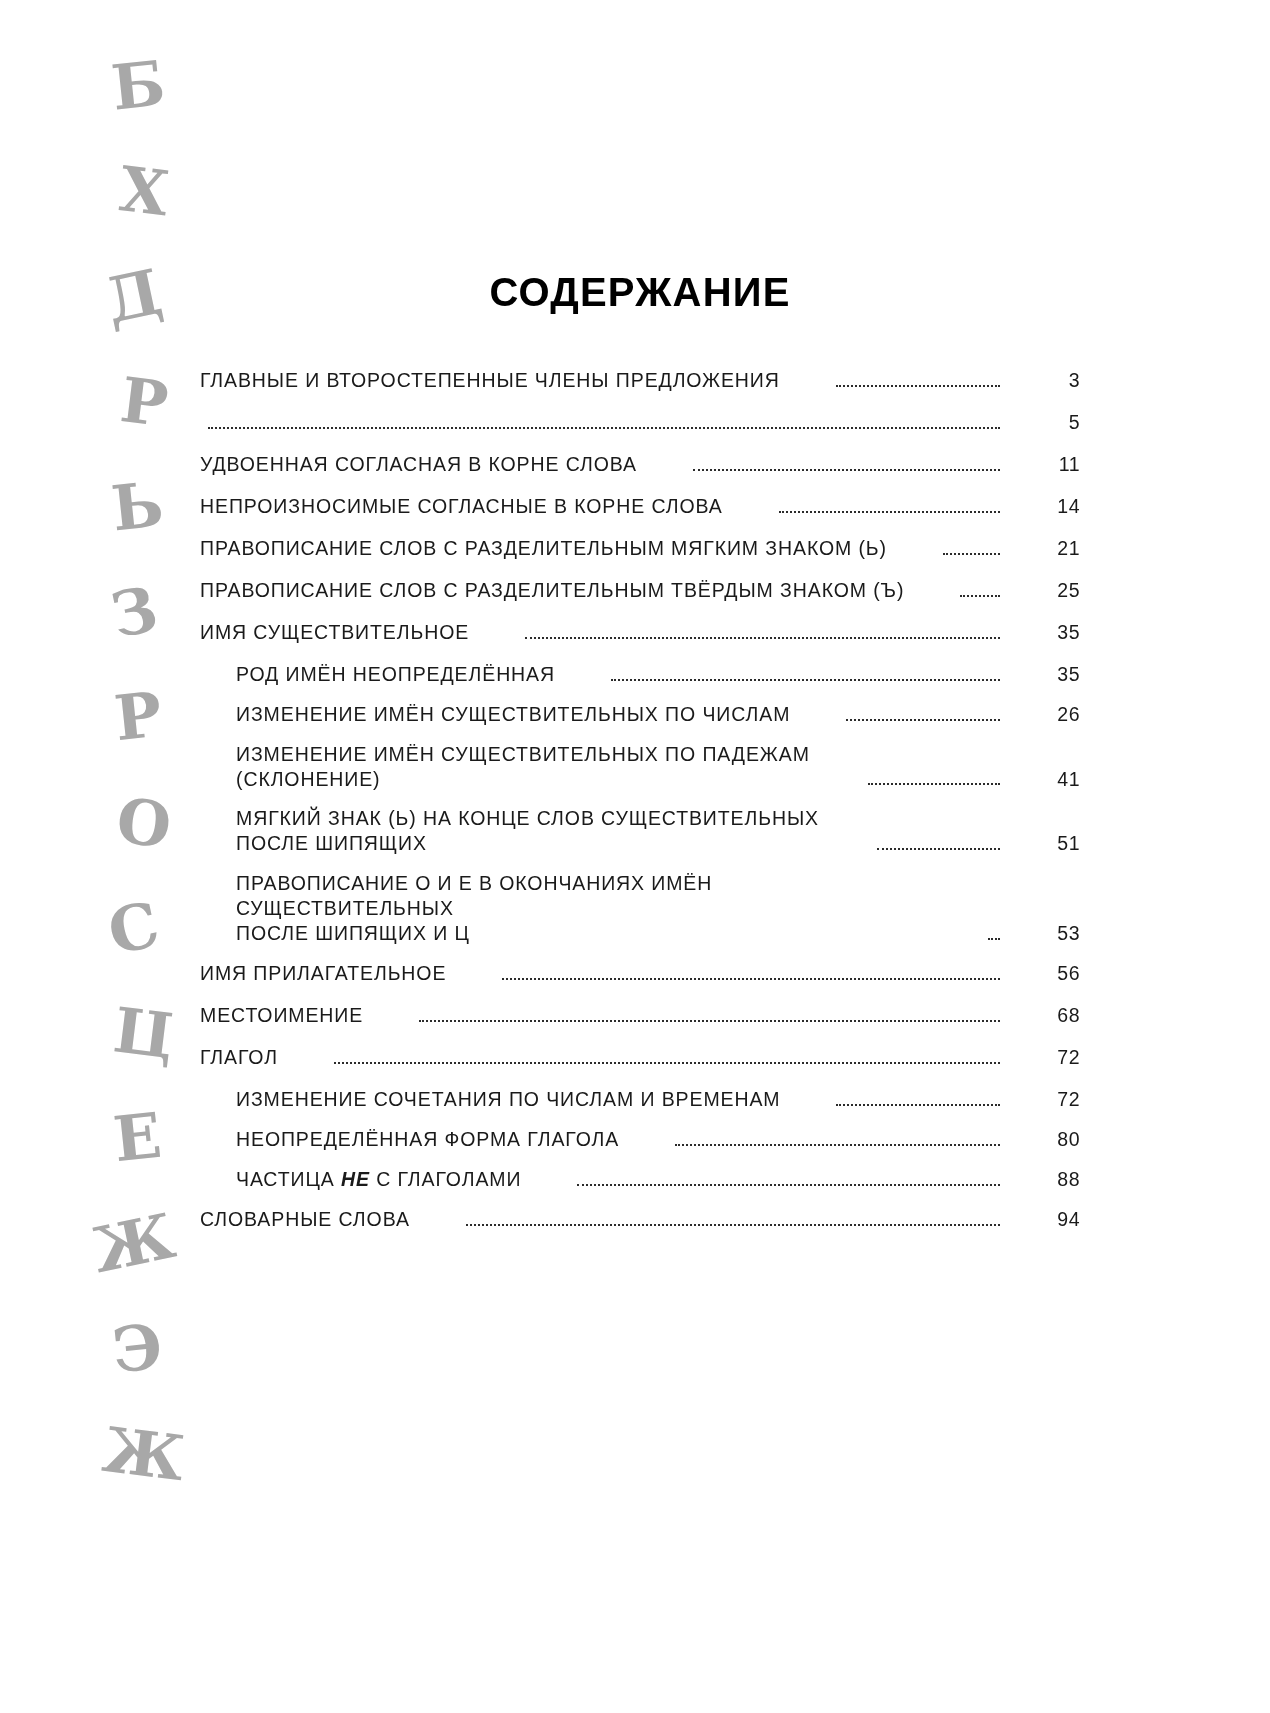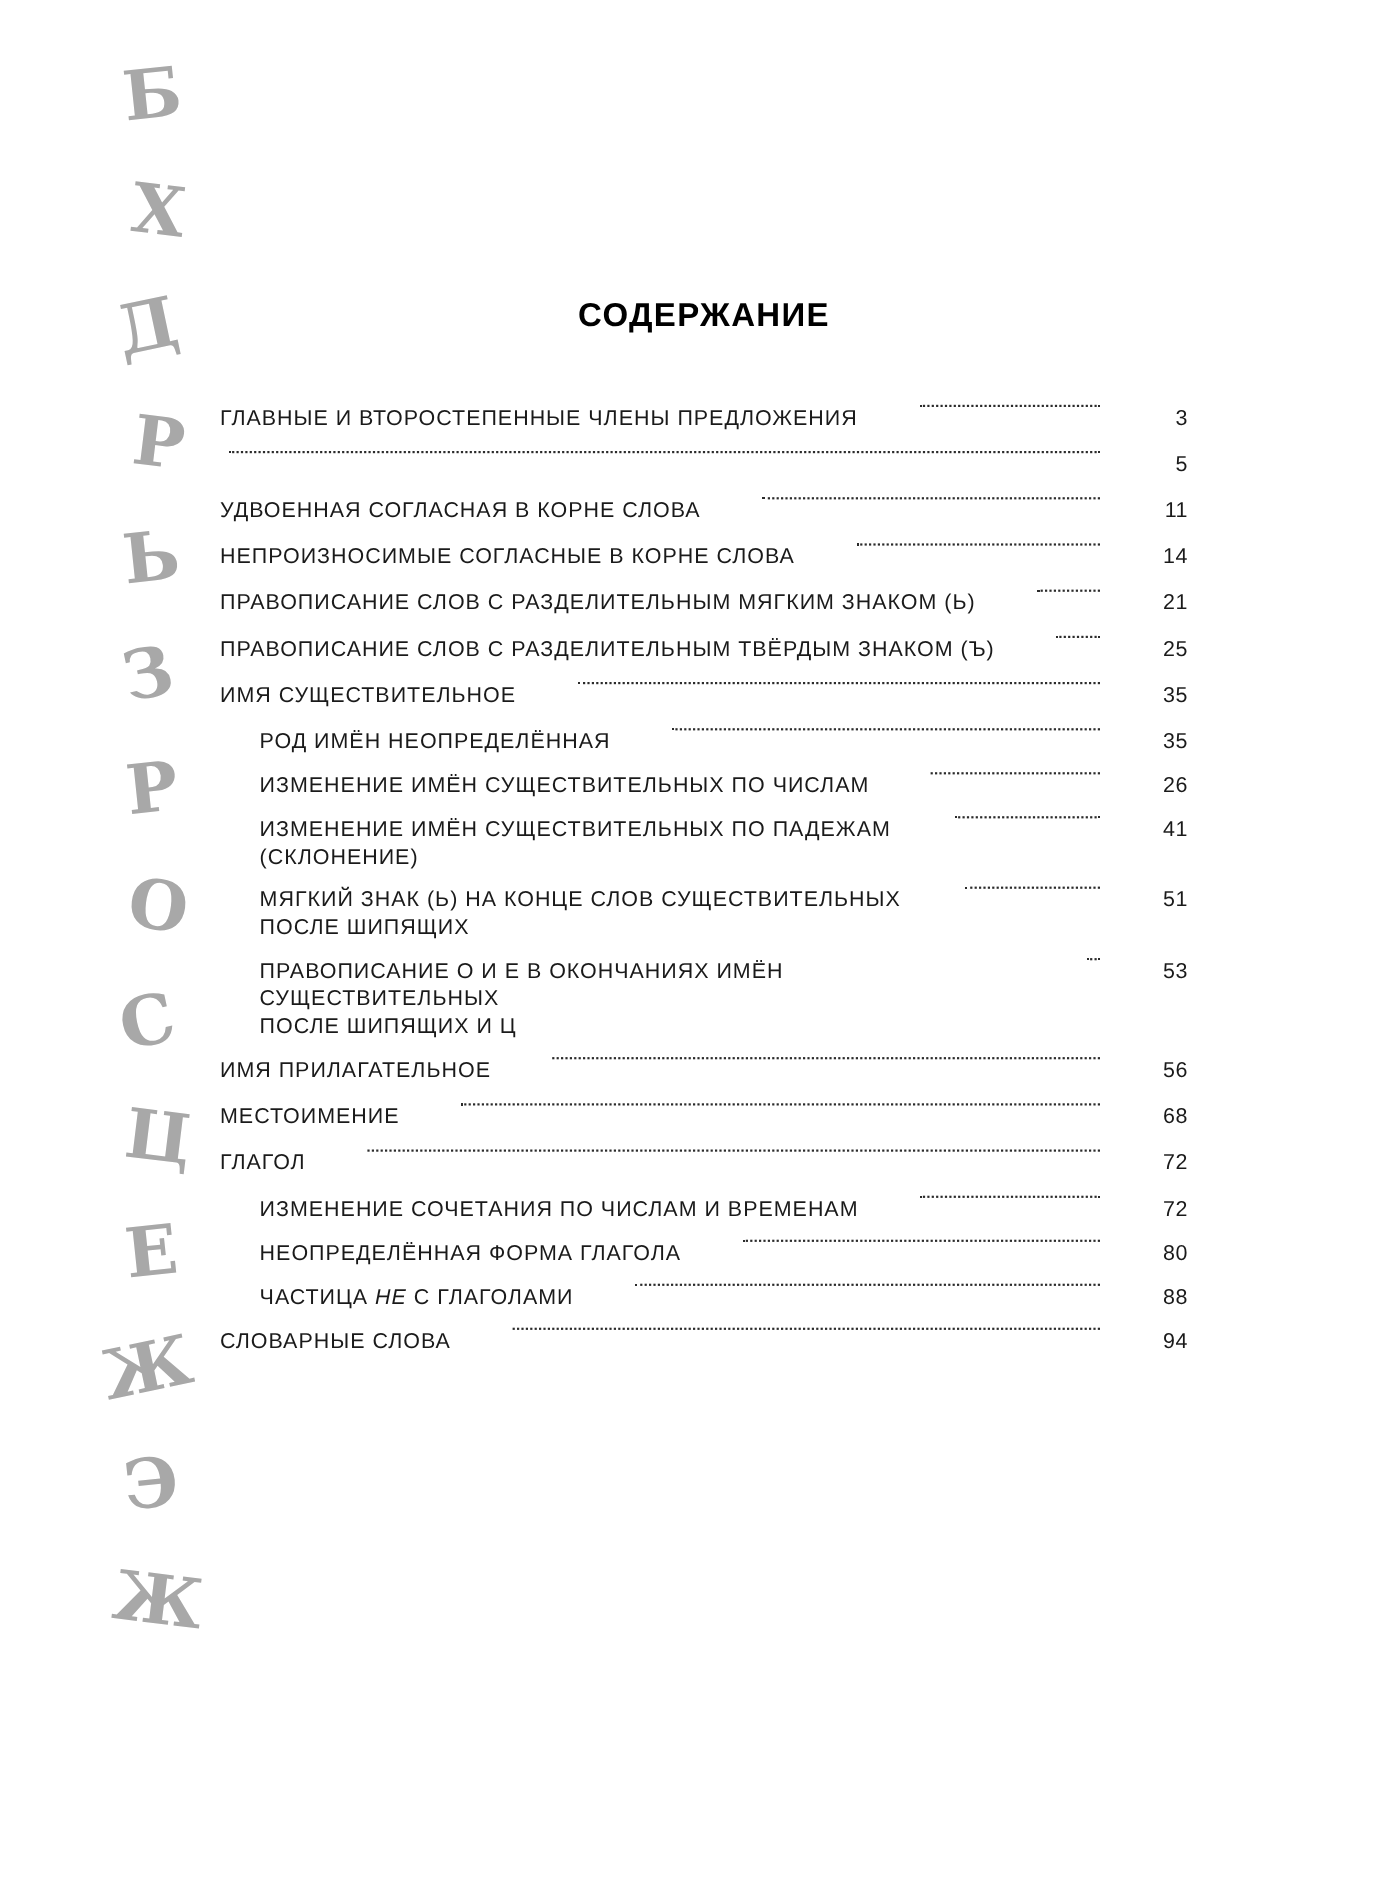--- a/index.html
+++ b/index.html
@@ -53,36 +53,36 @@
     width: 880px;
     height: 1713px;
   }
 
   #page-title {
     position: absolute;
     left: 0;
     top: 270px;
     width: 880px;
     text-align: center;
-    font-size: 30px;
+    font-size: 40px;
     font-weight: 700;
     letter-spacing: 1.2px;
     color: #000;
   }
 
   #toc {
     position: absolute;
     left: 0;
     top: 368px;
     width: 880px;
   }
 
   .toc-entry {
     display: flex;
-    align-items: flex-start;
+    align-items: flex-end;
     font-size: 19.5px;
     letter-spacing: 0.9px;
     color: #1a1a1a;
     margin-bottom: 17px;
     line-height: 1.28;
     gap: 48px;
   }
   .toc-entry.level-2 {
     padding-left: 36px;
     margin-bottom: 15px;
@@ -104,21 +104,21 @@
     font-size: 19.5px;
     letter-spacing: 0.5px;
     text-align: right;
     min-width: 26px;
   }
   .toc-entry.two-line .leader {
     margin-left: 10px;
   }
   .toc-entry .label .ital {
     font-style: italic;
-    font-weight: 400;
+    font-weight: 700;
   }
 </style>
 </head>
 <body>
 
 <div id="margin-letters">
     <span class="ml">Б</span>
     <span class="ml">Х</span>
     <span class="ml">Д</span>
     <span class="ml">Р</span>

